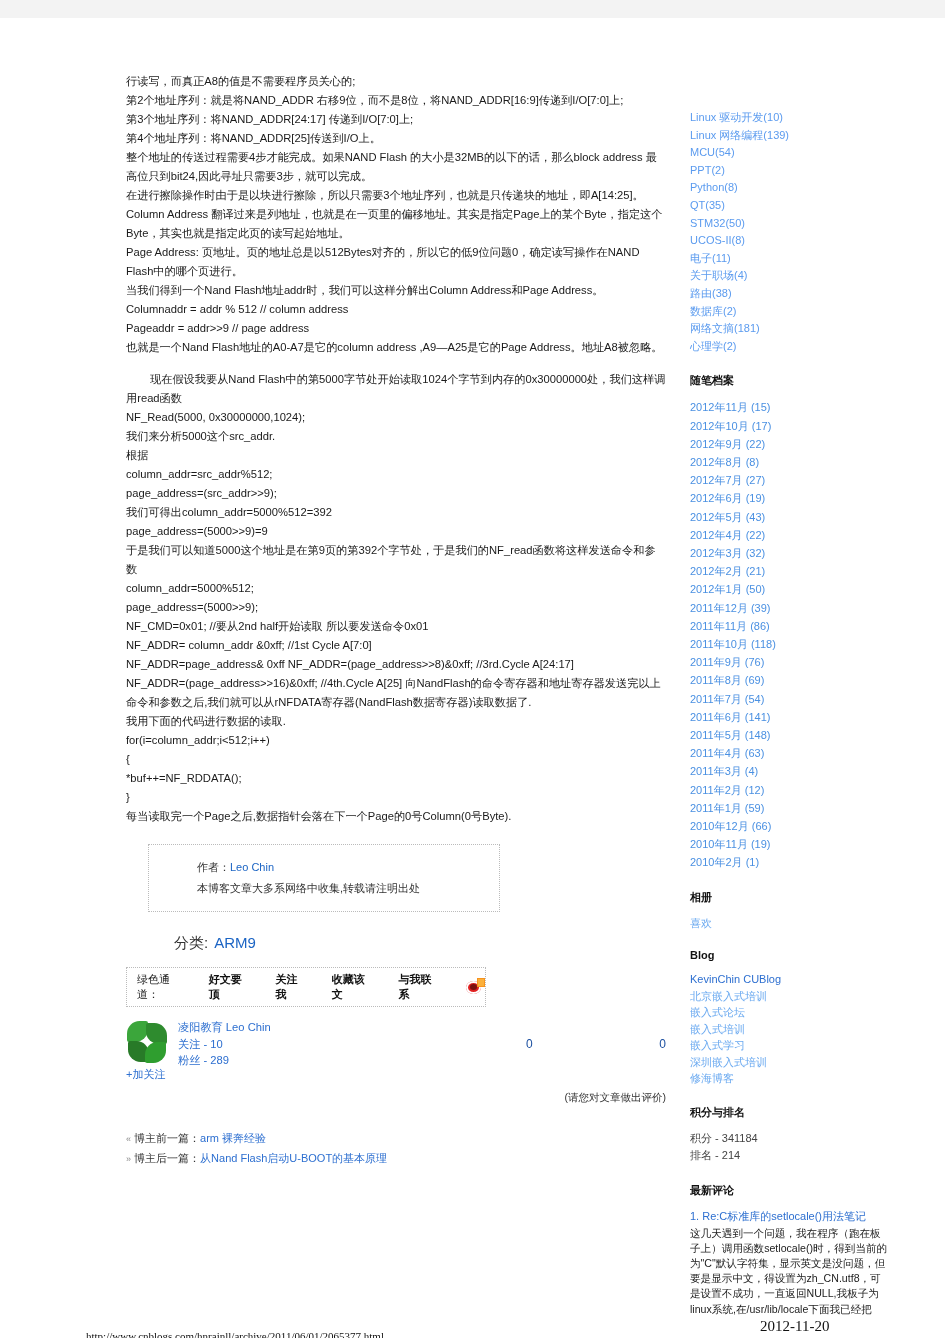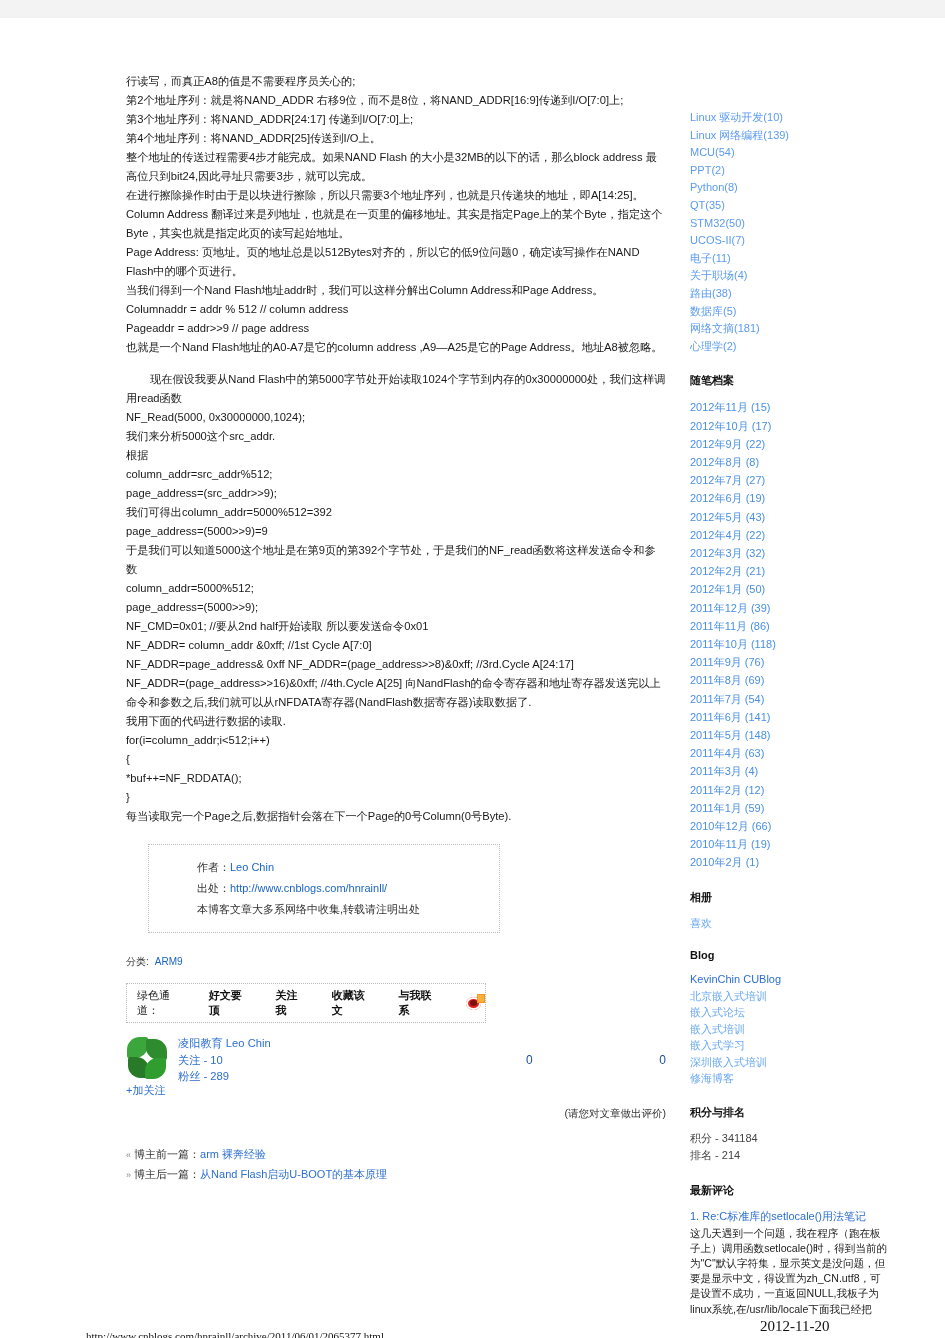--- a/index.html
+++ b/index.html
@@ -60,22 +60,23 @@
   }
   .authorbox .row {
     font-size: 11px;
     line-height: 21px;
     color: #333;
   }
   .authorbox a { color: #1b64c4; text-decoration: none; }
 
   .cats {
     margin-top: 22px;
-    font-size: 10px;
+    font-size: 15px;
     color: #333;
+    margin-left: 48px;
   }
   .cats a { color: #1b64c4; text-decoration: none; margin-left: 6px; }
 
   
   .greenbox {
     margin-top: 14px;
     width: 360px;
     border: 1px dotted #bbbbbb;
     height: 40px;
     display: flex;
@@ -297,23 +298,20 @@
     <p class="para">for(i=column_addr;i&lt;512;i++)</p>
     <p class="para">{</p>
     <p class="para">*buf++=NF_RDDATA();</p>
     <p class="para">}</p>
     <p class="para">每当读取完一个Page之后,数据指针会落在下一个Page的0号Column(0号Byte).</p>
 
     <div class="authorbox">
       <div class="row">
         <span>作者：</span><a href="#">Leo Chin</a>
       </div>
-      <div class="row">
-        <span>出处：</span><a href="#">http://www.cnblogs.com/hnrainll/</a>
-      </div>
       <div class="row">本博客文章大多系网络中收集,转载请注明出处</div>
     </div>
 
     <div class="cats">
       <span>分类:</span><a href="#">ARM9</a>
     </div>
 
     <div class="greenbox">
       <span class="lbl">绿色通道：</span>
       <a class="lnk" href="#">好文要顶</a>
@@ -364,25 +362,25 @@
 
     <div class="sb-section">
       <div class="sb-list cat">
         <a href="#">Linux 驱动开发(10)</a>
         <a href="#">Linux 网络编程(139)</a>
         <a href="#">MCU(54)</a>
         <a href="#">PPT(2)</a>
         <a href="#">Python(8)</a>
         <a href="#">QT(35)</a>
         <a href="#">STM32(50)</a>
-        <a href="#">UCOS-II(7)</a>
+        <a href="#">UCOS-II(8)</a>
         <a href="#">电子(11)</a>
         <a href="#">关于职场(4)</a>
         <a href="#">路由(38)</a>
-        <a href="#">数据库(5)</a>
+        <a href="#">数据库(2)</a>
         <a href="#">网络文摘(181)</a>
         <a href="#">心理学(2)</a>
       </div>
     </div>
 
     <div class="sb-section">
       <div class="sb-title">随笔档案</div>
       <div class="sb-list archive">
         <a href="#">2012年11月 (15)</a>
         <a href="#">2012年10月 (17)</a>

